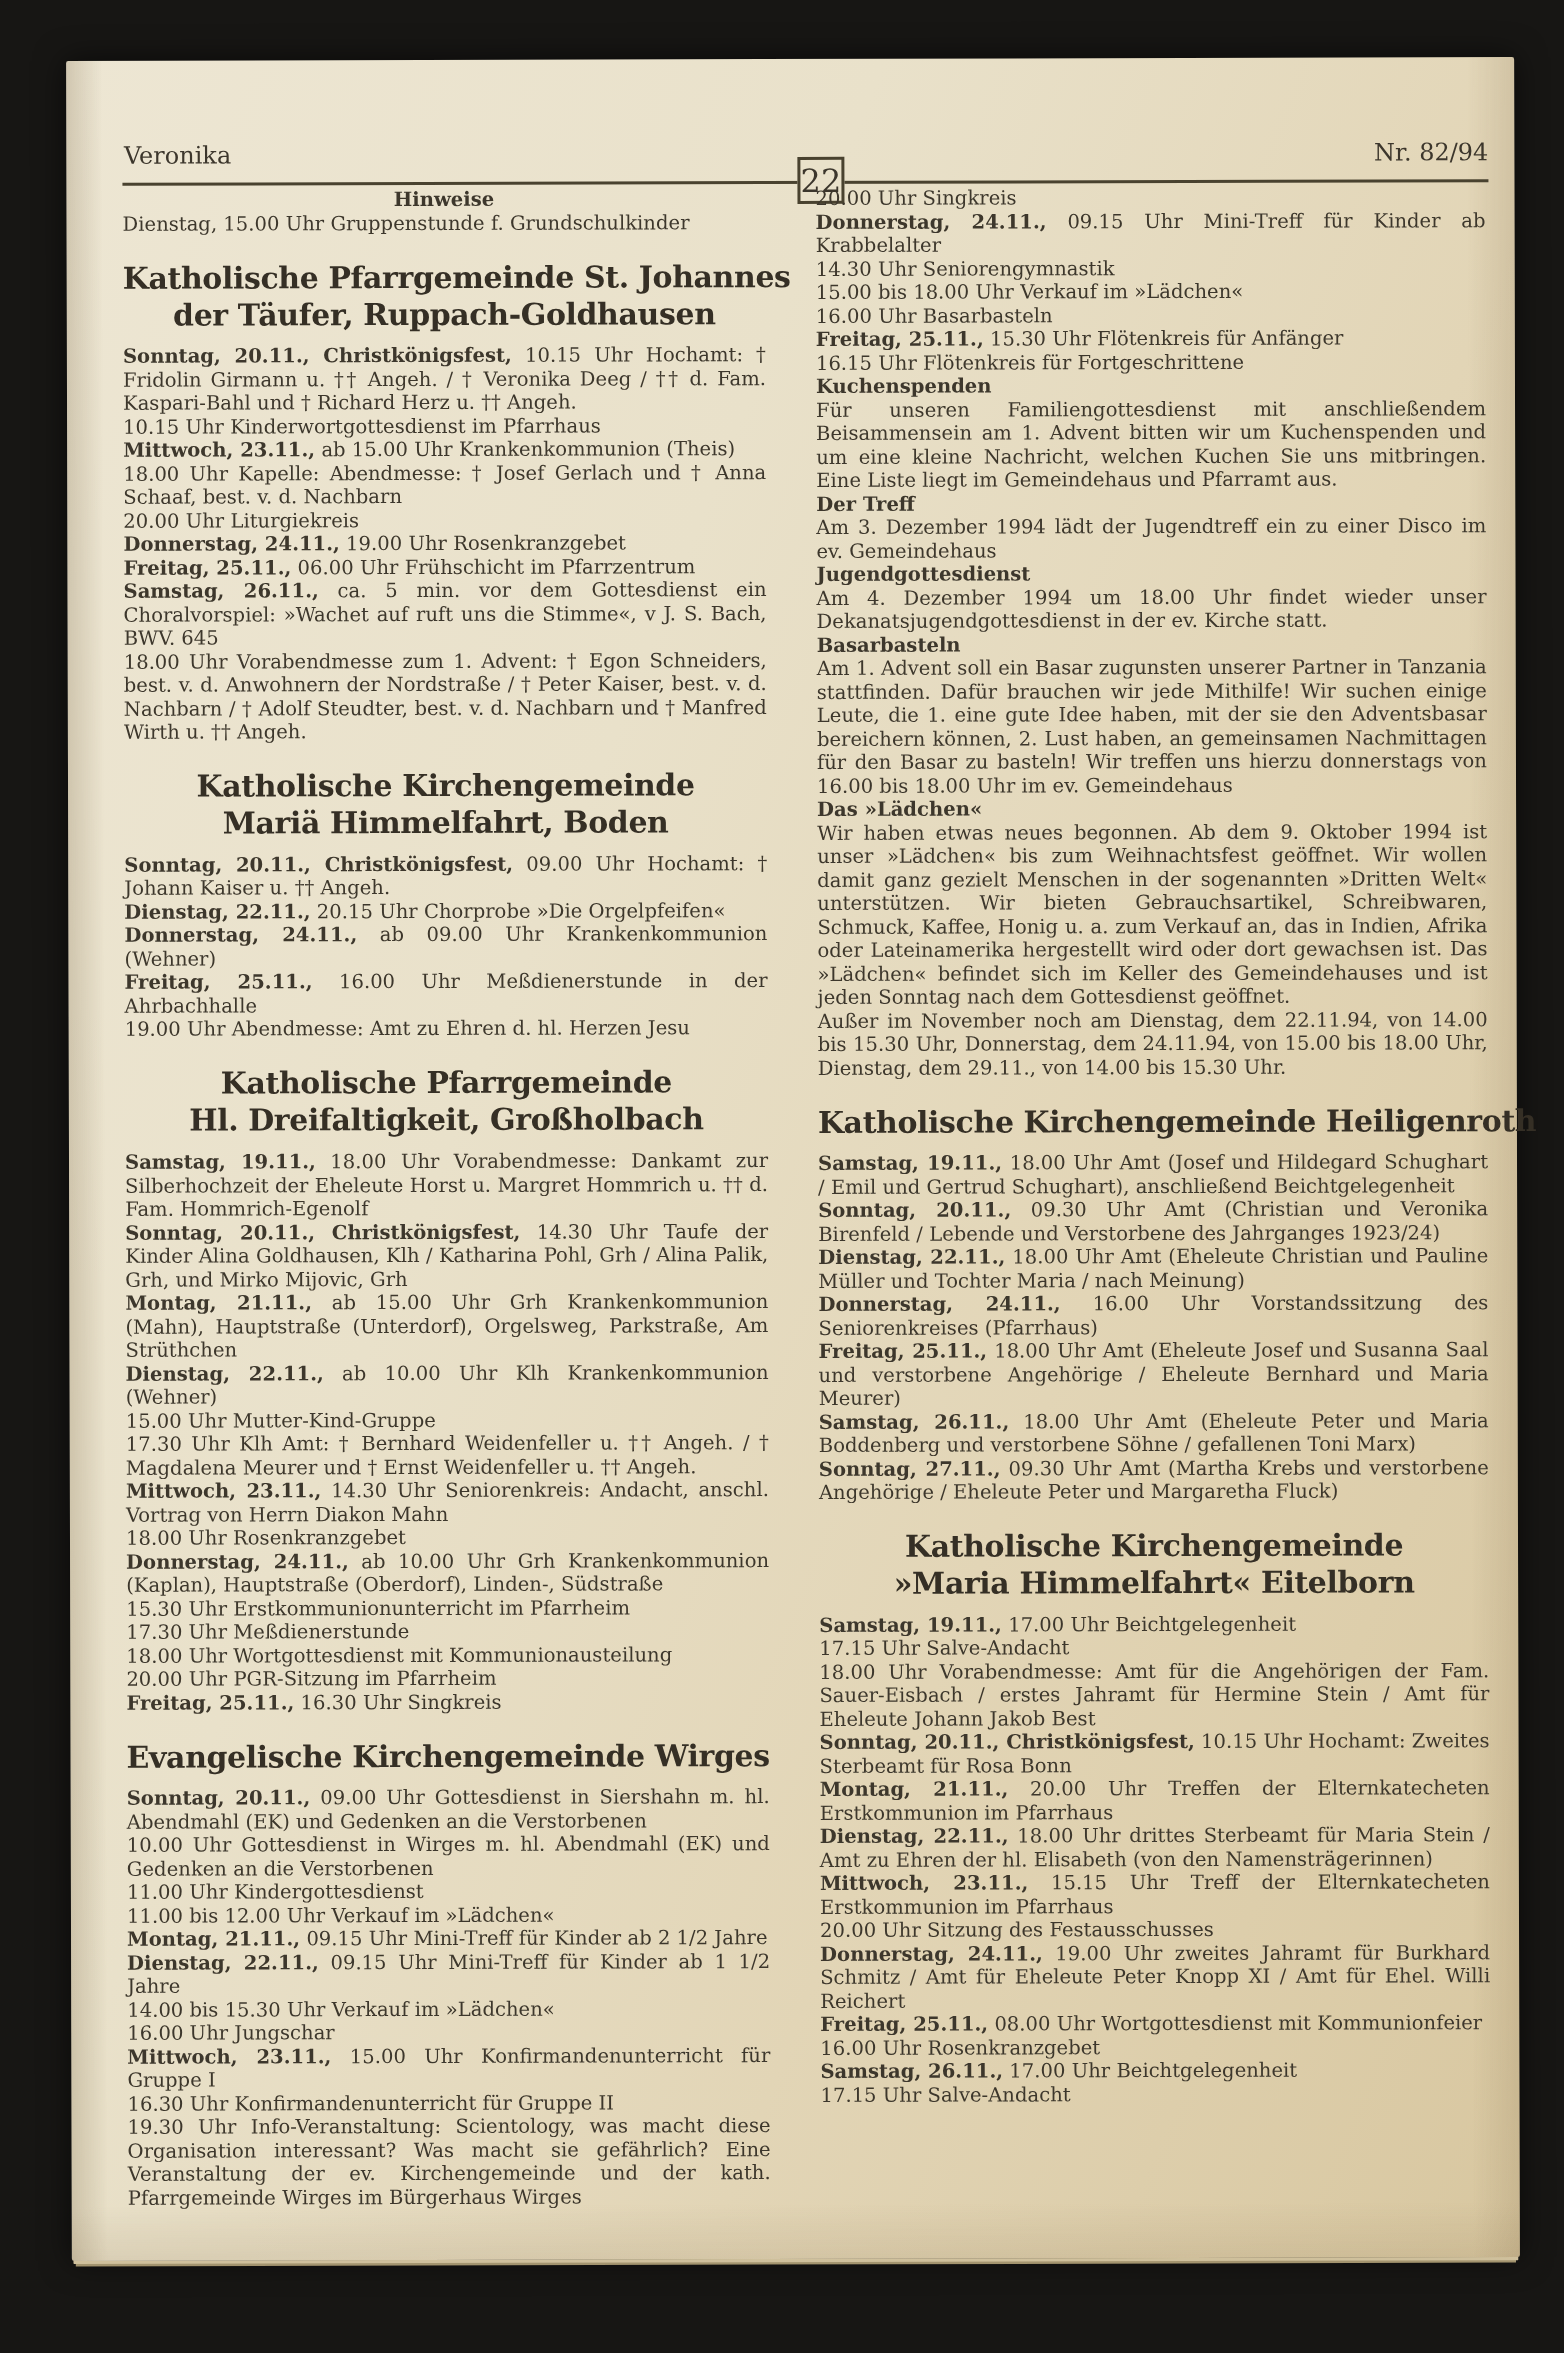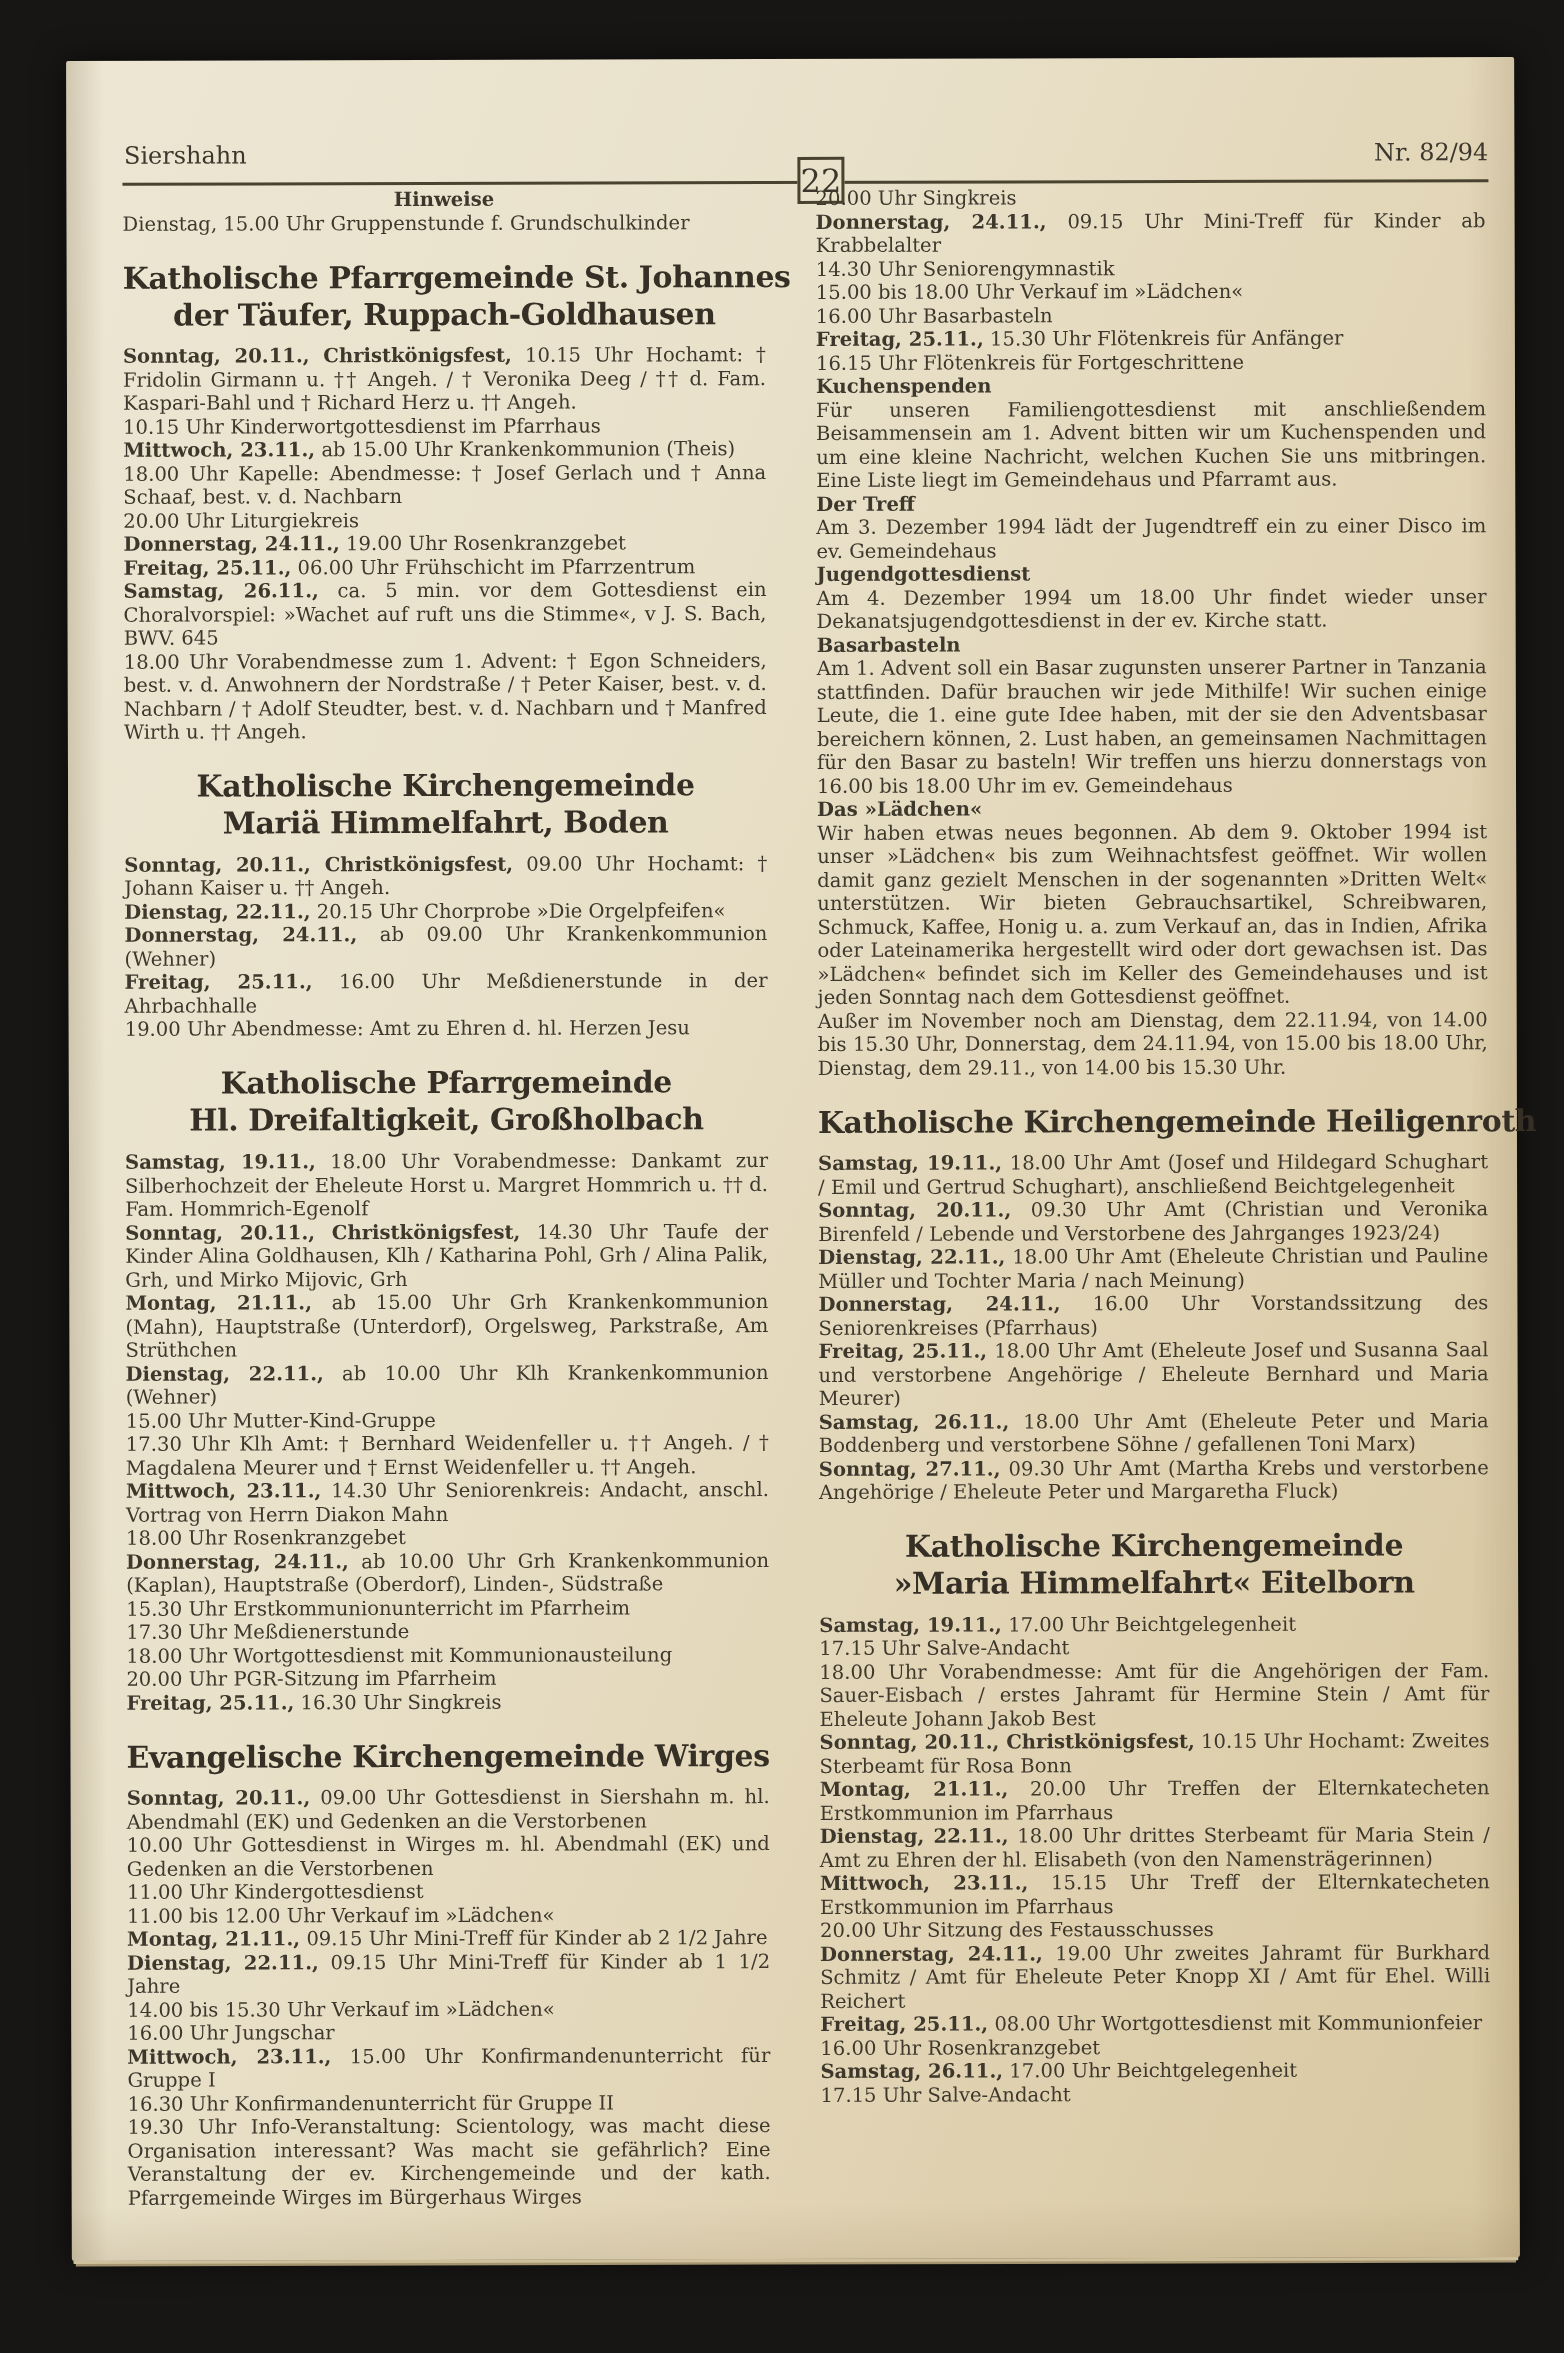--- a/index.html
+++ b/index.html
@@ -43,21 +43,21 @@
     margin:23.5px 0 11.7px;text-align:center;font-weight:bold;
     font-size:30px;line-height:37px;letter-spacing:-0.4px;color:#352f25;
   }
   .heading .hline{white-space:nowrap;}
 </style>
 </head>
 <body>
 
 <div class="paper">
   <div class="header-bar">
-    <span class="hd-left">Siershahn</span>
+    <span class="hd-left">Veronika</span>
     <div class="hd-rule"></div>
     <div class="page-box">
       <span>22</span>
     </div>
     <span class="hd-right">Nr. 82/94</span>
   </div>
   <div class="col col-left">
       <p class="center_bold">Hinweise</p>
       <p class="plain">Dienstag, 15.00 Uhr Gruppenstunde f. Grundschulkinder</p>
       <div class="heading">

